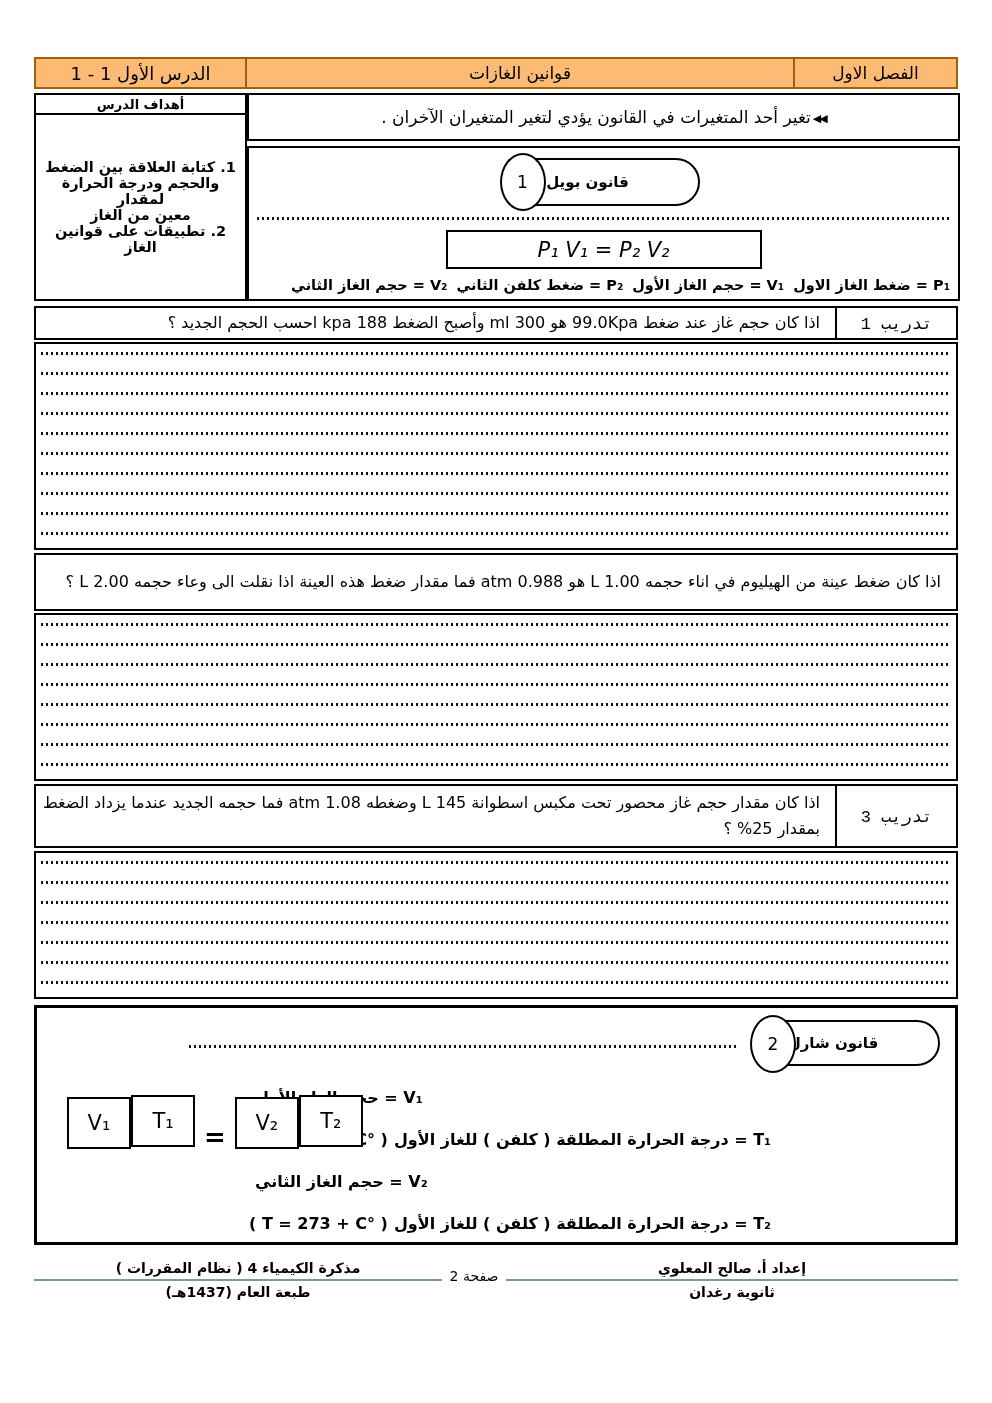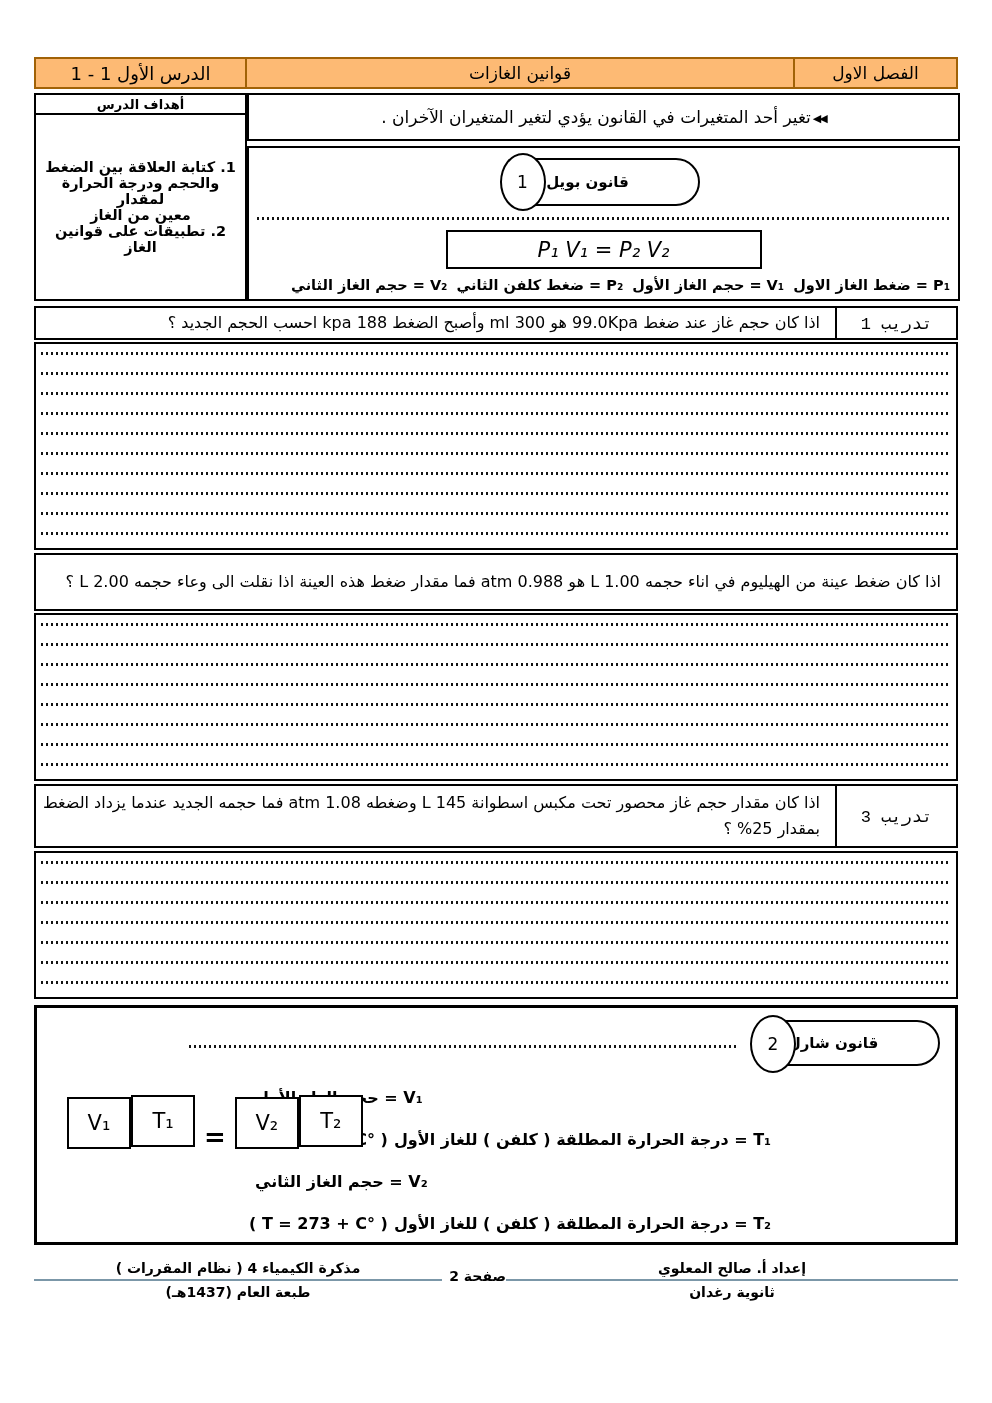--- a/index.html
+++ b/index.html
@@ -81,21 +81,21 @@
   .frac-cell + .frac-cell{margin-top:-2px;}
   .frac-eq{font-size:26px;font-weight:bold;margin:0 9px;position:relative;top:14px;}
 
   
   .footer{display:flex;margin-top:12px;align-items:flex-start;}
   .f-block{display:flex;flex-direction:column;}
   .f-right{width:452px;}
   .f-left{width:408px;}
   .f-top,.f-bottom{text-align:center;font-weight:bold;font-size:14px;height:22px;line-height:22px;}
   .f-line{height:2px;background:#7b97a8;}
-  .f-page{width:64px;font-weight:bold;font-size:14px;padding-top:11px;}
+  .f-page{width:64px;font-weight:normal;font-size:14px;text-align:center;padding-top:11px;}
 </style>
 </head>
 <body>
 
 <div class="sheet">
   <div class="page">
 
     <div class="hdr">
       <div class="hdr-cell hdr-chapter">الفصل الاول</div>
       <div class="hdr-cell hdr-title">قوانين الغازات</div>

